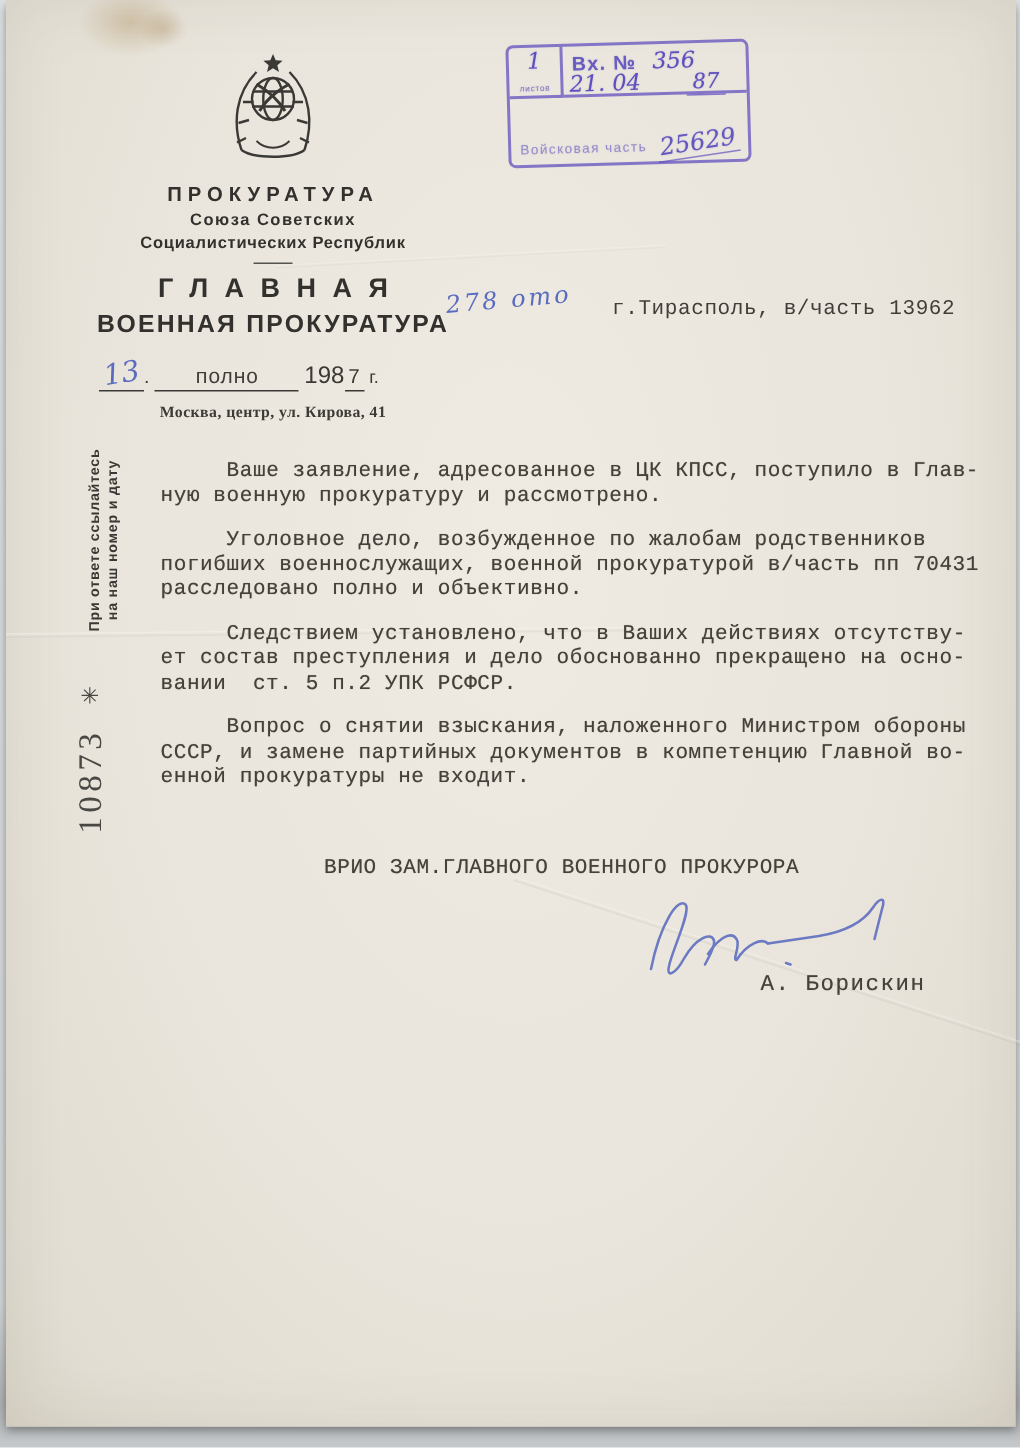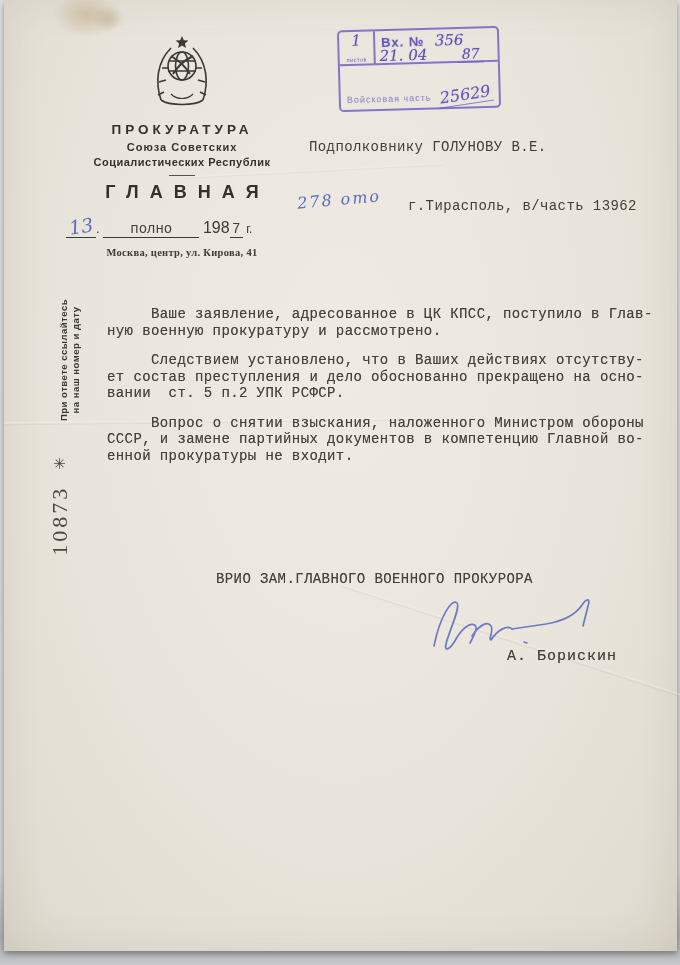--- a/index.html
+++ b/index.html
@@ -115,20 +115,21 @@
         <path d="M15,58 l-6,3 M17,46 l-7,2 M20,34 l-7,0 M51,58 l6,3 M49,46 l7,2 M46,34 l7,0"></path>
         <path d="M22,60 C28,66 38,66 44,60" stroke-width="1.2"></path>
       </g>
       <path d="M33,2 l1.8,4.2 4.6,.3 -3.5,3 1.1,4.5 -4,-2.5 -4,2.5 1.1,-4.5 -3.5,-3 4.6,-.3 z" fill="#3b3936"></path>
     </svg>
     <div class="org1">ПРОКУРАТУРА</div>
     <div class="org2">Союза Советских</div>
     <div class="org3">Социалистических Республик</div>
     <div class="lh-divider"></div>
     <div class="dept1">ГЛАВНАЯ</div>
+    <div class="dept2">ВОЕННАЯ ПРОКУРАТУРА</div>
 
     <div class="dateline">
       <span class="u" style="width:30px;">
         <span class="hw" style="display:inline-block;font-size:19px;transform:rotate(-9deg);">13</span></span><span>.</span>
       <span class="u typed" style="width:96px;font-size:14px;">полно</span>
       <span style="font-size:16px;">198</span><span class="u typed" style="width:13px;font-size:14px;">7</span>
       <span style="font-size:12px;">г.</span>
     </div>
 
 
@@ -147,35 +148,37 @@
       </div>
     </div>
     <div class="stamp-daterow">
       <span class="hw-ink stamp-date">21. 04</span>
       <span class="hw-ink stamp-year">87</span>
     </div>
     <div class="stamp-unitrow">Войсковая часть</div>
     <div class="hw-ink stamp-unit-num">25629</div>
   </div>
 
-  <div class="addressee">Подполковнику ГОЛУНОВУ В.Е.</div>
   <div class="hw-note hw">278 ото</div>
   <div class="location">г.Тирасполь, в/часть 13962</div>
 
   <div class="margin-note">
     <div>При ответе ссылайтесь</div>
     <div>на наш номер и дату</div>
   </div>
   <div class="control-num">
     <span>10873</span><span class="control-mark">✳</span>
   </div>
 
   <div class="body-text">
     <p class="para">     Ваше заявление, адресованное в ЦК КПСС, поступило в Глав-
 ную военную прокуратуру и рассмотрено.</p>
+    <p class="para">     Уголовное дело, возбужденное по жалобам родственников
+погибших военнослужащих, военной прокуратурой в/часть пп 70431
+расследовано полно и объективно.</p>
     <p class="para">     Следствием установлено, что в Ваших действиях отсутству-
 ет состав преступления и дело обоснованно прекращено на осно-
 вании  ст. 5 п.2 УПК РСФСР.</p>
     <p class="para">     Вопрос о снятии взыскания, наложенного Министром обороны
 СССР, и замене партийных документов в компетенцию Главной во-
 енной прокуратуры не входит.</p>
   </div>
 
   <div class="sign-title">ВРИО ЗАМ.ГЛАВНОГО ВОЕННОГО ПРОКУРОРА</div>
   <svg class="signature-svg" width="175" height="78" viewBox="0 0 175 78">

